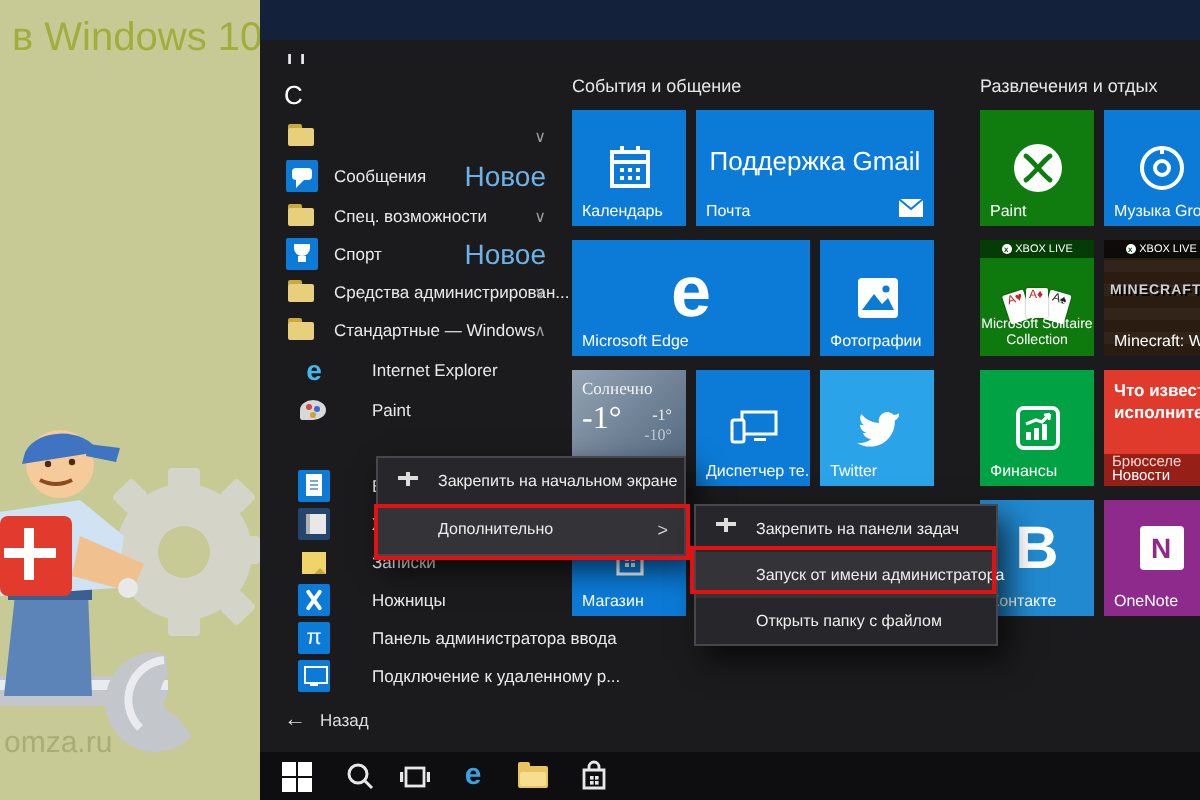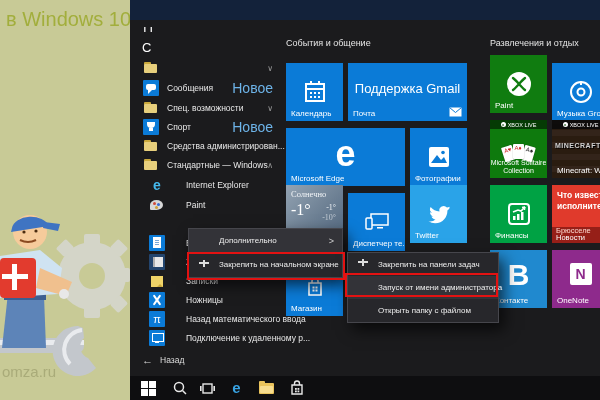--- a/index.html
+++ b/index.html
@@ -58,21 +58,21 @@
   .ic-scis::after { transform:rotate(-35deg); }
   .ic-math { text-align:center; line-height:16px; font-size:11px; color:#fff; }
   .ic-rdp::before { content:""; position:absolute; left:3px; top:3px; width:10px; height:7px; border:1px solid #fff; }
   .ic-rdp::after { content:""; position:absolute; left:6px; top:11px; width:4px; height:2px; background:#fff; }
 
   
   .grp-header { position:absolute; font-size:9px; color:#e6e6e6; white-space:nowrap; }
   .tile { position:absolute; width:57px; height:58px; overflow:hidden; }
   .tile.wide { width:119px; }
   .tl { position:absolute; left:5px; bottom:3px; font-size:8px; color:#fff; white-space:nowrap; }
-  .t-blue { background:#0b7bd7;margin-top:8px; }
+  .t-blue { background:#0b7bd7; }
   .center-ic { position:absolute; left:0; top:0; width:100%; height:100%; display:flex; align-items:center; justify-content:center; }
   .edge-e { font-size:36px; font-weight:bold; color:#fff; margin-top:-6px; }
   .banner { position:absolute; left:0; top:0; width:100%; height:9px; display:flex; align-items:center; justify-content:center; gap:2px; font-size:5.5px; color:#fff; }
   .banner .xb { width:5px; height:5px; border-radius:50%; background:#fff; color:#0b4a0b; font-size:4px; line-height:5px; text-align:center; font-weight:bold; }
   .big-letter { font-size:30px; font-weight:bold; color:#fff; margin-top:-8px; }
   .weather { background:linear-gradient(135deg,#93a3b2 0%,#6c7f93 55%,#51677e 100%);font-family:Liberation Serif, serif; }
   .w-cond { position:absolute; left:5px; top:4px; font-size:8.5px; color:#f2f5f8; }
   .w-temp { position:absolute; left:5px; top:16px; font-size:16px; font-weight:300; color:#fff; }
   .w-high { position:absolute; right:7px; top:18px; font-size:8px; color:#eef2f6; }
   .w-low  { position:absolute; right:7px; top:28px; font-size:8px; color:#c2cbd4; }
@@ -214,21 +214,21 @@
     <div class="app-row ind" style="top:252px">
       <div class="lic ic-sticky"></div>
       <div class="app-label">Записки</div>
     </div>
     <div class="app-row ind" style="top:271px">
       <div class="lic blue-sq ic-scis"></div>
       <div class="app-label">Ножницы</div>
     </div>
     <div class="app-row ind" style="top:290px">
       <div class="lic blue-sq ic-math">π</div>
-      <div class="app-label">Назад математического ввода</div>
+      <div class="app-label">Панель администратора ввода</div>
     </div>
     <div class="app-row ind" style="top:309px">
       <div class="lic blue-sq ic-rdp"></div>
       <div class="app-label">Подключение к удаленному р...</div>
     </div>
 
     <div class="back-row">
       <span class="back-arrow">←</span>
       <span class="back-label">Назад</span>
     </div>
@@ -410,27 +410,27 @@
     <div class="tile" style="left:422px; top:230px; background:#8e2a8c">
       <div class="center-ic" style="margin-top:-5px">
           <div class="onen"><span>N</span></div>
         </div>
       <div class="tl">OneNote</div>
     </div>
 
   </div>
 
   <div class="cmenu" style="left:188px; top:228px; width:155px;">
+    <div class="cm-row">
+      <span class="pin"></span>
+      <span class="cm-text">Закрепить на начальном экране</span>
+    </div>
     <div class="cm-row hov">
       <span class="cm-text">Дополнительно</span>
       <span class="cm-arrow">&gt;</span>
-    </div>
-    <div class="cm-row">
-      <span class="pin"></span>
-      <span class="cm-text">Закрепить на начальном экране</span>
     </div>
   </div>
 
   <div class="cmenu" style="left:347px; top:252px; width:152px;">
     <div class="cm-row" style="height:23px">
       <span class="pin" style="top:6px"></span>
       <span class="cm-text" style="line-height:23px">Закрепить на панели задач</span>
     </div>
     <div class="cm-row hov" style="height:23px">
       <span class="cm-text" style="line-height:23px">Запуск от имени администратора</span>

